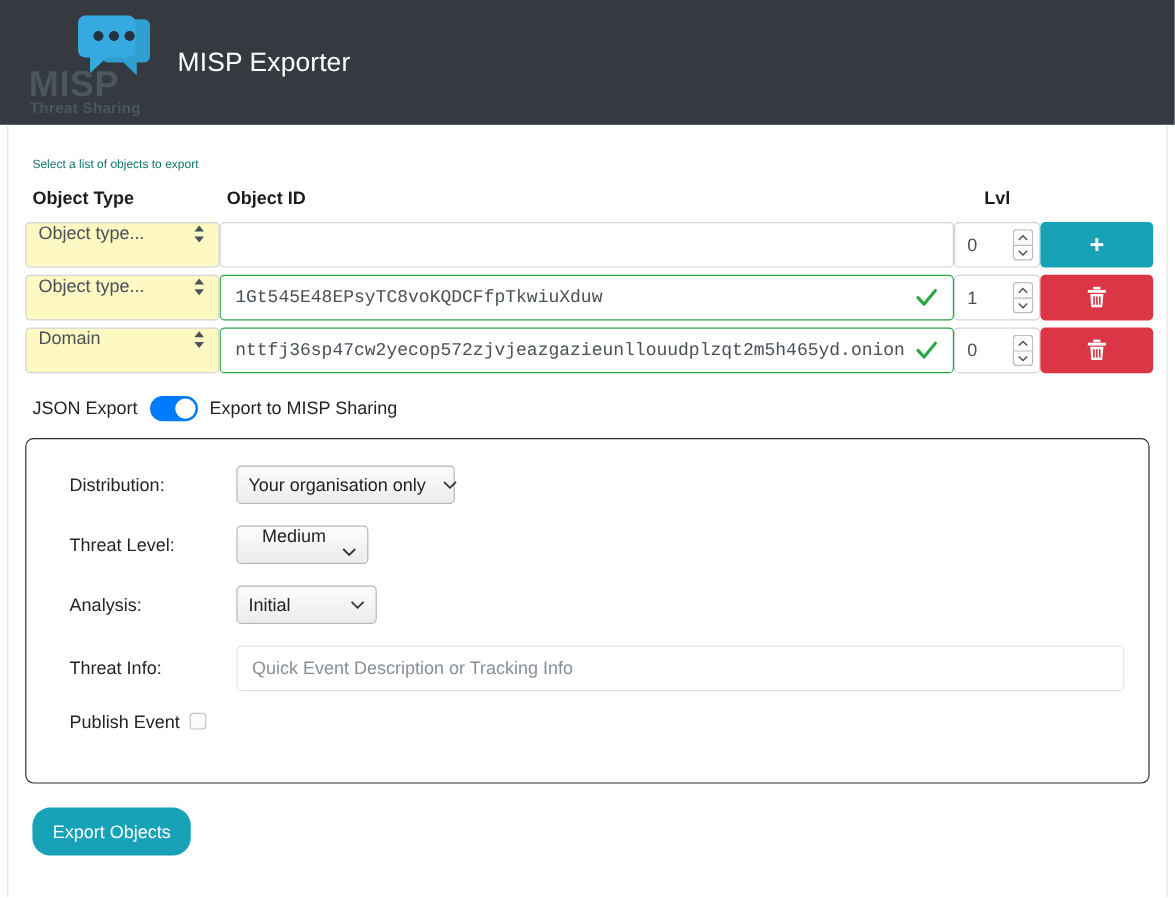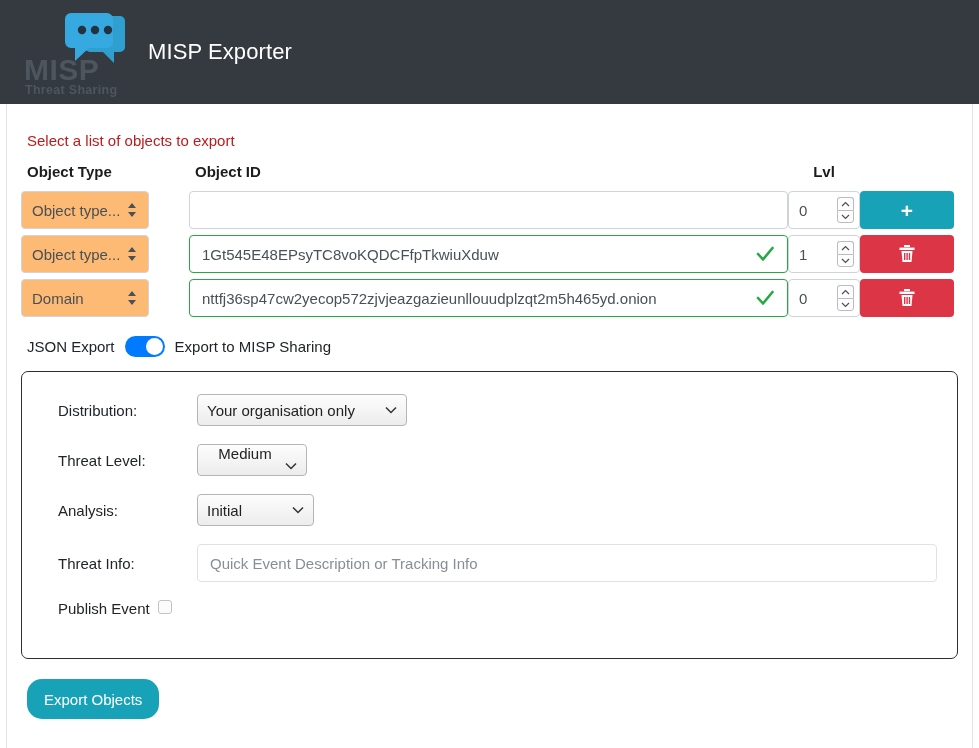--- a/index.html
+++ b/index.html
@@ -40,22 +40,22 @@
   
   .page {
     position: relative;
     height: 644px;
     border-left: 1px solid #e4e4e4;
     border-right: 1px solid #e4e4e4;
     margin: 0 6px;
     padding: 0 14px;
   }
   .intro {
-    font-size: 15px;
-    color: #b91c1c;
+    font-size: 10px;
+    color: #0f766e;
     padding-top: 28px;
     padding-bottom: 6px;
     padding-left: 6px;
   }
 
   
   .obj-table { width: 100%; border-collapse: collapse; }
   .obj-table th {
     text-align: left;
     font-size: 15px;
@@ -69,26 +69,26 @@
 
   .cell-type { width: 168px; padding-right: 0 !important; }
   .cell-id   { padding-right: 0 !important; }
   .cell-lvl  { width: 72px; }
   .cell-act  { width: 98px; }
 
   
   .type-select {
     position: relative;
     height: 38px;
-    width: 128px;
+    width: 162px;
     border: 1px solid #ced4da;
     border-radius: 4px;
-    background: #fdba74;
-    display: flex;
-    align-items: center;
+    background: #fef9c3;
+    display: flex;
+    align-items: flex-start;
     padding: 0 10px;
     font-size: 15px;
     color: #495057;
     cursor: pointer;
   }
   .type-select .ts-label { flex: 1; white-space: nowrap; }
   .updown { width: 12px; height: 18px; flex: none; }
 
   .id-input {
     height: 38px;
@@ -97,21 +97,21 @@
     border-radius: 4px;
     background: #fff;
     display: flex;
     align-items: center;
     padding: 0 12px;
     font-size: 15px;
     color: #495057;
     overflow: hidden;
     white-space: nowrap;
   }
-  .id-input.valid { border-color: #28a745; }
+  .id-input.valid { border-color: #28a745; font-family: Liberation Mono, monospace; }
   .id-input .id-text { flex: 1; overflow: hidden; text-overflow: clip; }
   .check-icon { flex: none; margin-left: 8px; }
 
   .lvl-input {
     height: 38px;
     width: 72px;
     border: 1px solid #ced4da;
     border-radius: 4px;
     background: #fff;
     display: flex;
@@ -210,21 +210,21 @@
     border-radius: 4px;
     background: linear-gradient(#fdfdfd, #ececec);
     display: flex;
     align-items: center;
     padding: 0 9px;
     font-size: 15px;
     color: #222;
     cursor: pointer;
   }
   .native-select .ns-label { margin-right: 14px; white-space: nowrap; }
-  .sel-dist { width: 210px; }
+  .sel-dist { width: 182px; }
   .sel-threat { width: 110px; flex-direction: column; }
   .sel-analysis { width: 117px; }
   .chev-down { flex: none; margin-left: auto; }
 
   .event-input {
     height: 38px;
     flex: 1;
     border: 1px solid #dfe2e5;
     border-radius: 4px;
     background: #fff;

